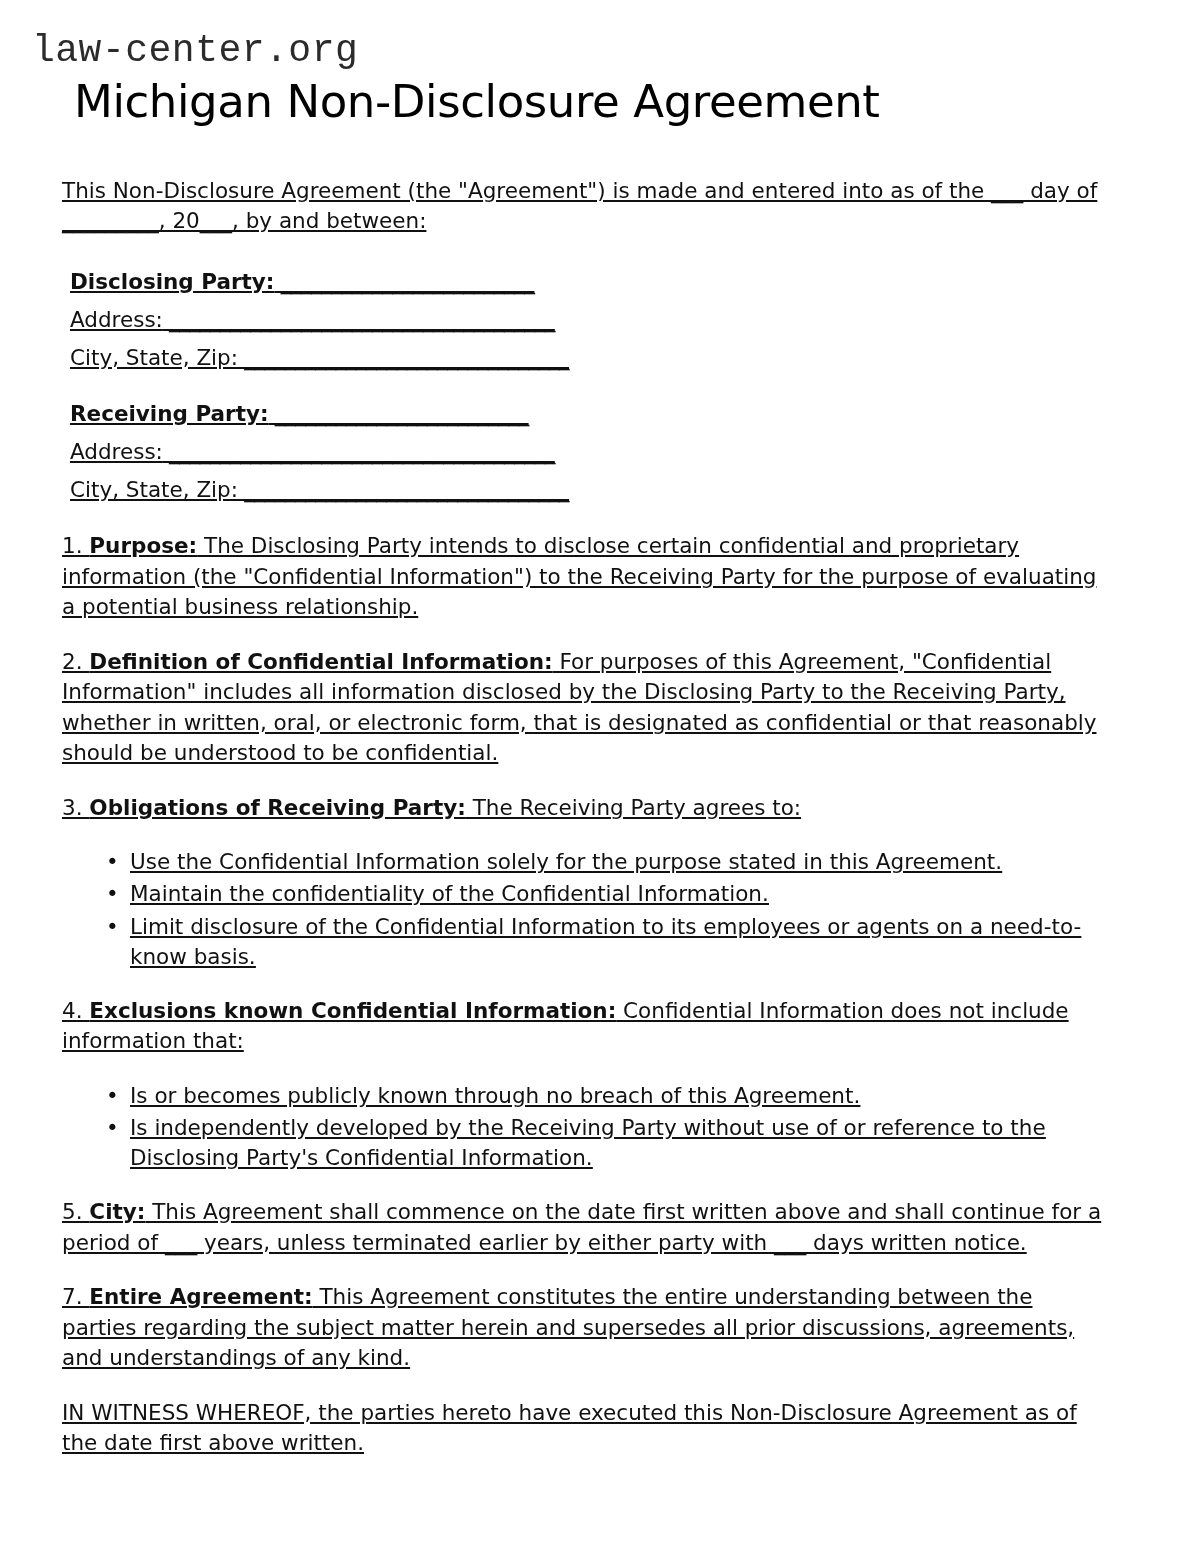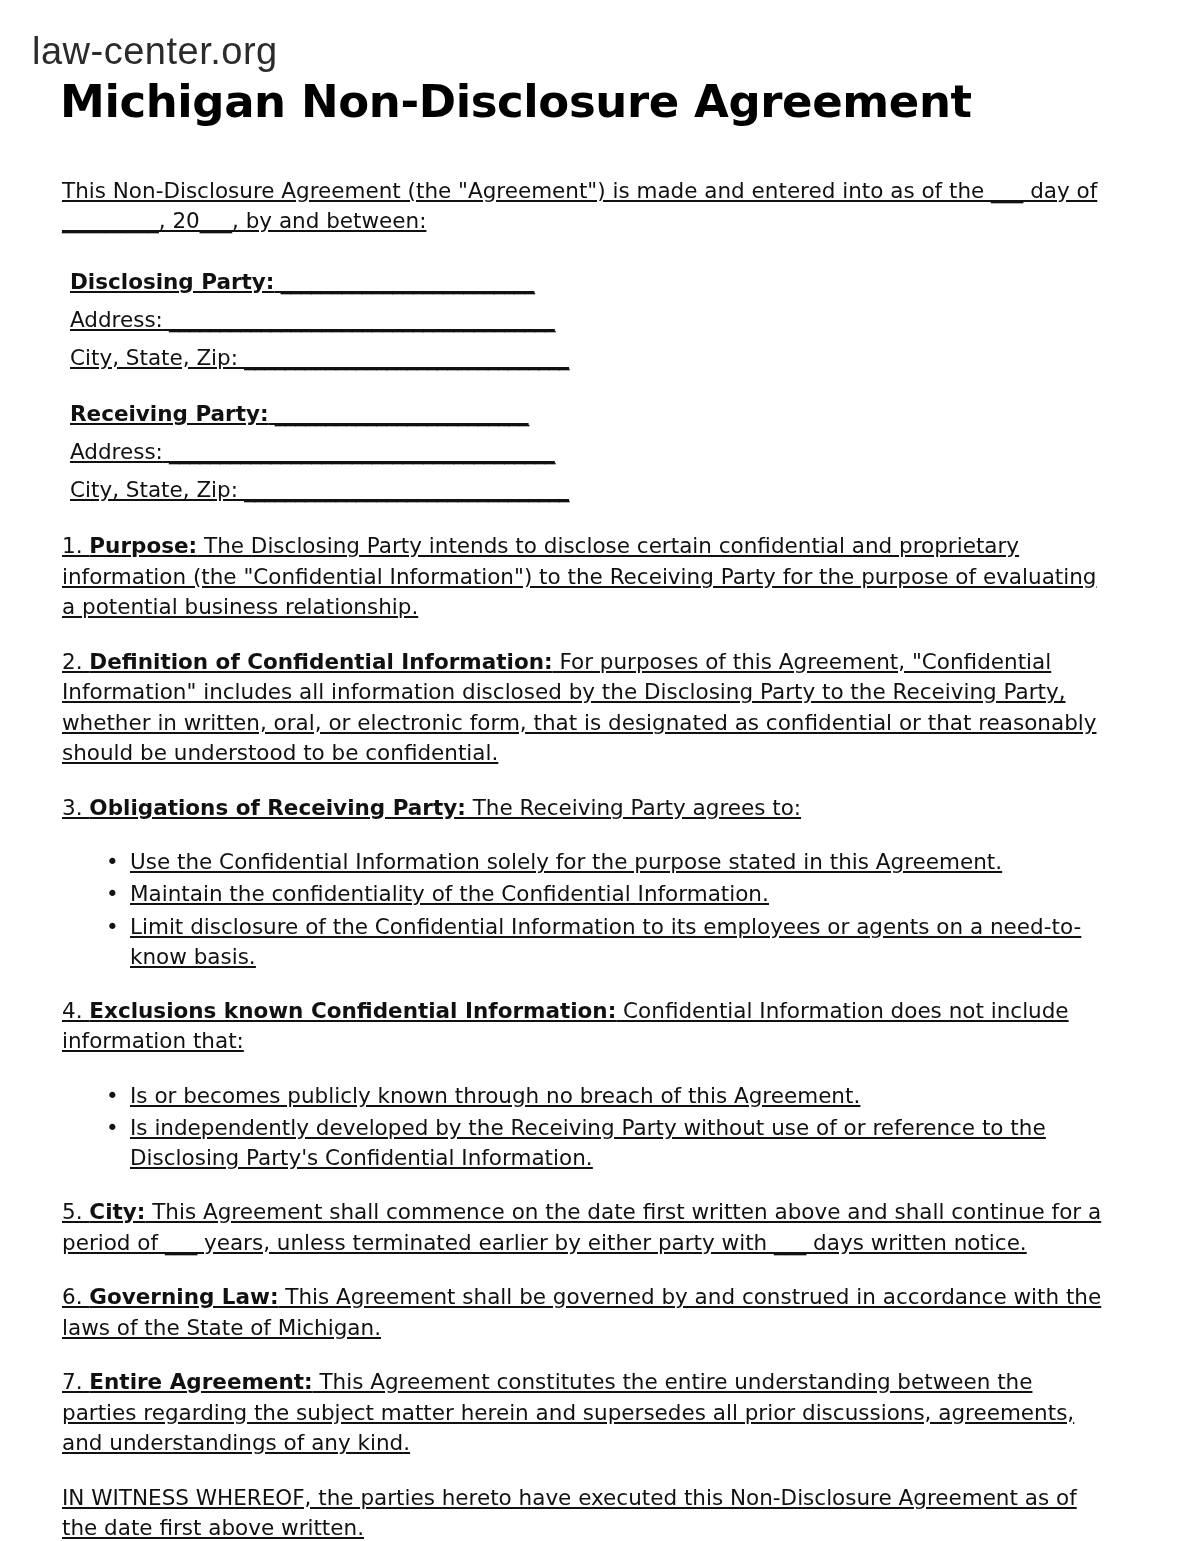--- a/index.html
+++ b/index.html
@@ -15,36 +15,36 @@
     -webkit-font-smoothing: antialiased;
   }
   .page {
     position: relative;
     width: 1191px;
     min-height: 1541px;
     box-sizing: border-box;
     padding: 30px 55px 40px 32px;
   }
   .site-brand {
-    font-family: Liberation Sans, sans-serif;
+    font-family: Liberation Mono, monospace;
     font-size: 38px;
     line-height: 1.12;
     letter-spacing: 0.5px;
     color: #2b2b2b;
     font-weight: 400;
     white-space: pre;
     margin: 0 0 2px 0;
   }
   .doc-title {
     font-family: "DejaVu Sans", sans-serif;
-    font-weight: bold;
+    font-weight: normal;
     font-size: 45px;
     line-height: 1.18;
     letter-spacing: -0.4px;
-    margin: 0 0 0 28px;
+    margin: 0 0 0 42px;
     color: #000;
   }
   .body-wrap {
     margin-left: 30px;
     padding-right: 20px;
   }
   p, ul, li {
     font-size: 21.5px;
     line-height: 1.42;
     color: #111;
@@ -140,20 +140,19 @@
 
     <p class="sec"><span>4. </span><span class="sec-head">Exclusions known Confidential Information:</span><span> Confidential Information does not include information that:</span></p>
 
     <ul class="bullets">
       <li>Is or becomes publicly known through no breach of this Agreement.</li>
       <li>Is independently developed by the Receiving Party without use of or reference to the Disclosing Party's Confidential Information.</li>
     </ul>
 
     <p class="sec"><span>5. </span><span class="sec-head">City:</span><span> This Agreement shall commence on the date first written above and shall continue for a period of ___ years, unless terminated earlier by either party with ___ days written notice.</span></p>
 
-    <p class="sec"><span>6. </span><span class="sec-head">Governing Law:</span><span> This Agreement shall be governed by and construed in accordance with the laws of the State of Michigan.</span></p>
 
     <p class="sec"><span>7. </span><span class="sec-head">Entire Agreement:</span><span> This Agreement constitutes the entire understanding between the parties regarding the subject matter herein and supersedes all prior discussions, agreements, and understandings of any kind.</span></p>
 
     <p class="witness">IN WITNESS WHEREOF, the parties hereto have executed this Non-Disclosure Agreement as of the date first above written.</p>
 
   </div>
 </div>
 
 </body></html>

